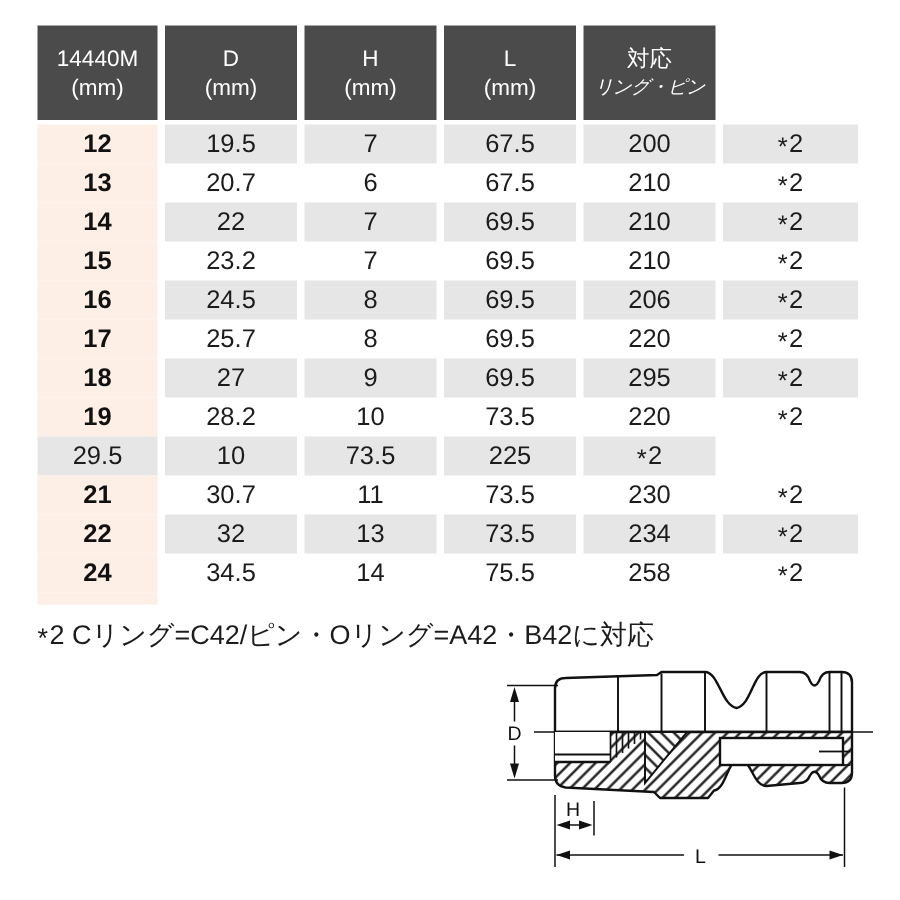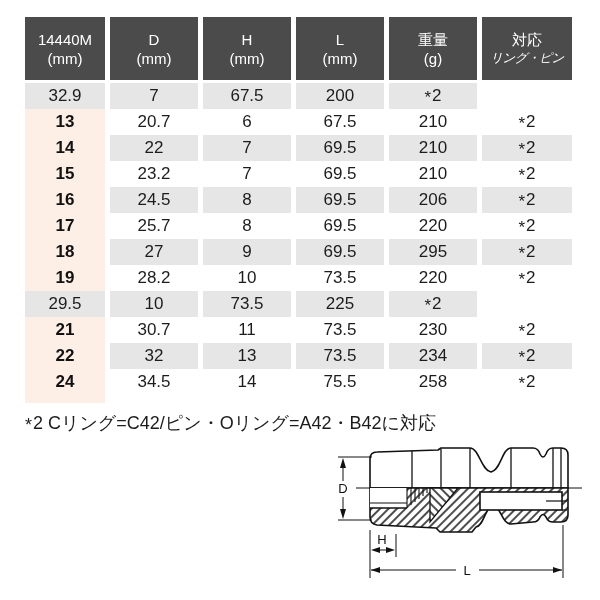--- a/index.html
+++ b/index.html
@@ -53,31 +53,28 @@
         </div>
         <div class="th">
           <div>H</div>
           <div>(mm)</div>
         </div>
         <div class="th">
           <div>L</div>
           <div>(mm)</div>
         </div>
         <div class="th">
-          <div>重量</div>
-          <div>(g)</div>
-        </div>
-        <div class="th">
           <div>対応</div>
           <div class="small">リング・ピン</div>
         </div>
       </div>
     <div id="tbody">
         <div class="tr">
-          <div class="td stripe">32.9</div>
+          <div class="td size-cell">12</div>
+          <div class="td stripe">19.5</div>
           <div class="td stripe">7</div>
           <div class="td stripe">67.5</div>
           <div class="td stripe">200</div>
           <div class="td stripe"><span class="star">*</span>2</div>
         </div>
         <div class="tr">
           <div class="td size-cell">13</div>
           <div class="td ">20.7</div>
           <div class="td ">6</div>
           <div class="td ">67.5</div>

